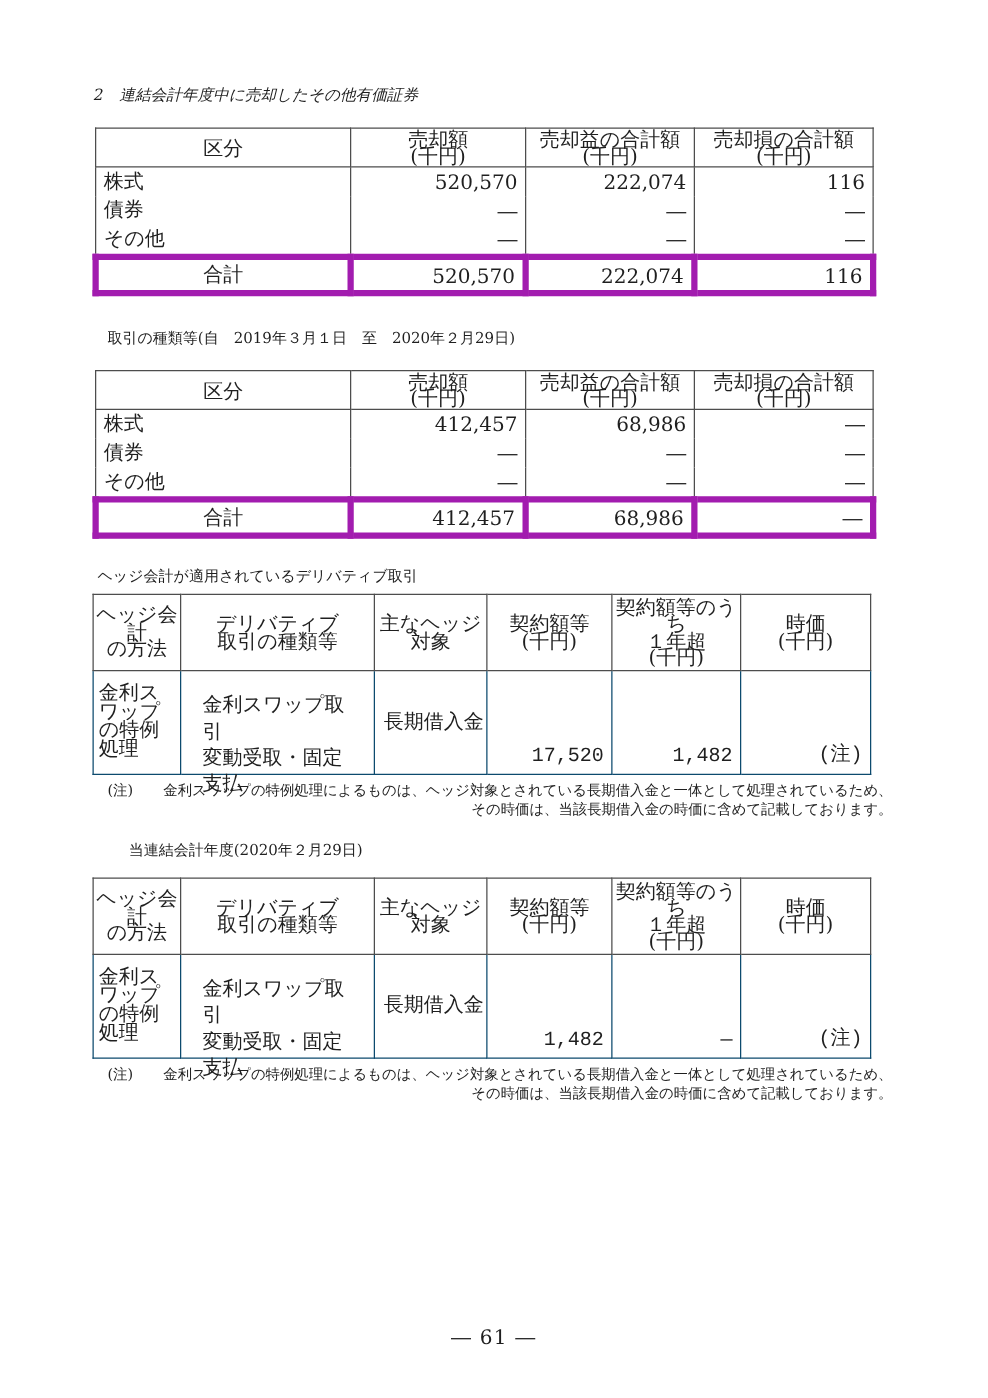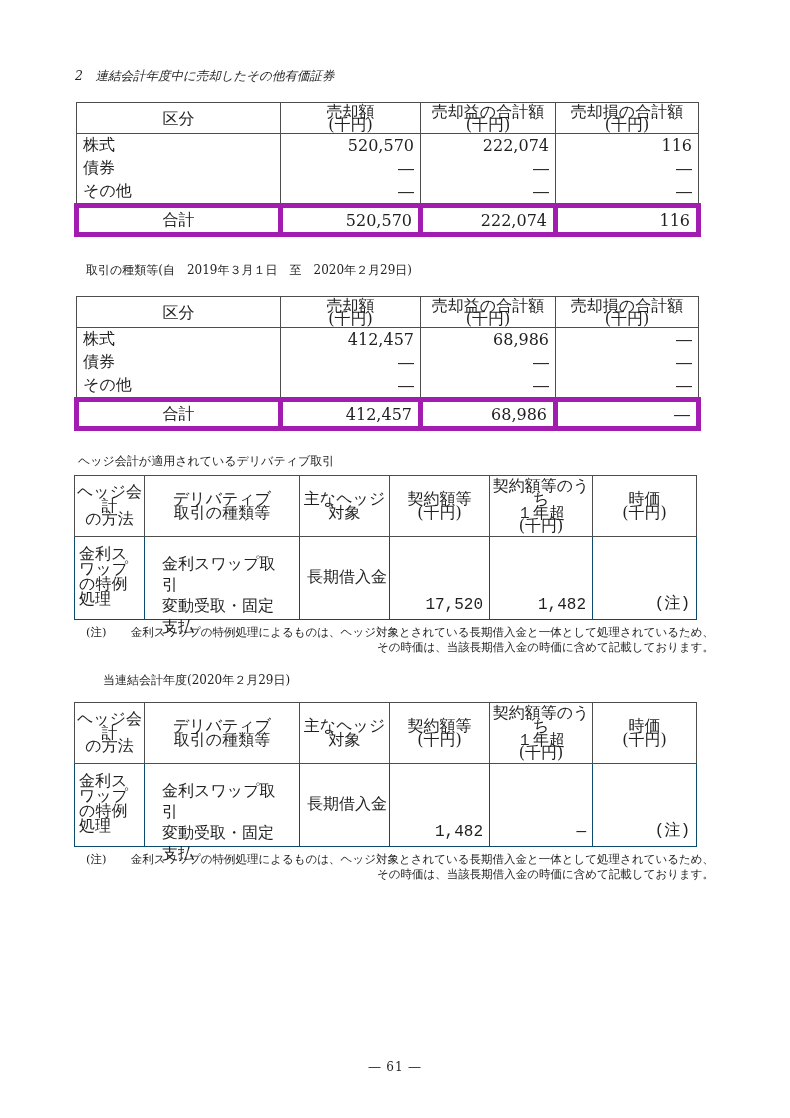--- a/index.html
+++ b/index.html
@@ -59,21 +59,21 @@
   .hedge-target{vertical-align:middle;padding-left:7px;}
   .hedge-num{vertical-align:bottom;text-align:right;padding:0 6px 5px 0;}
 
   
   .note{display:flex;margin:5px 0 0 12px;font-size:11.5px;line-height:15.5px;width:628px;}
   .note-label{flex:none;width:34px;}
   .note-text{flex:1;text-align:right;}
 
   .page-footer{
     position:absolute;left:0;top:1060px;width:790px;
-    text-align:center;font-size:12px;letter-spacing:1px;
+    text-align:center;font-size:16px;letter-spacing:1px;
   }
 </style>
 </head>
 <body>
 
 <div class="content">
 
   <h2 class="doc-heading">2　連結会計年度中に売却したその他有価証券</h2>
 
   <table class="sale-table">

